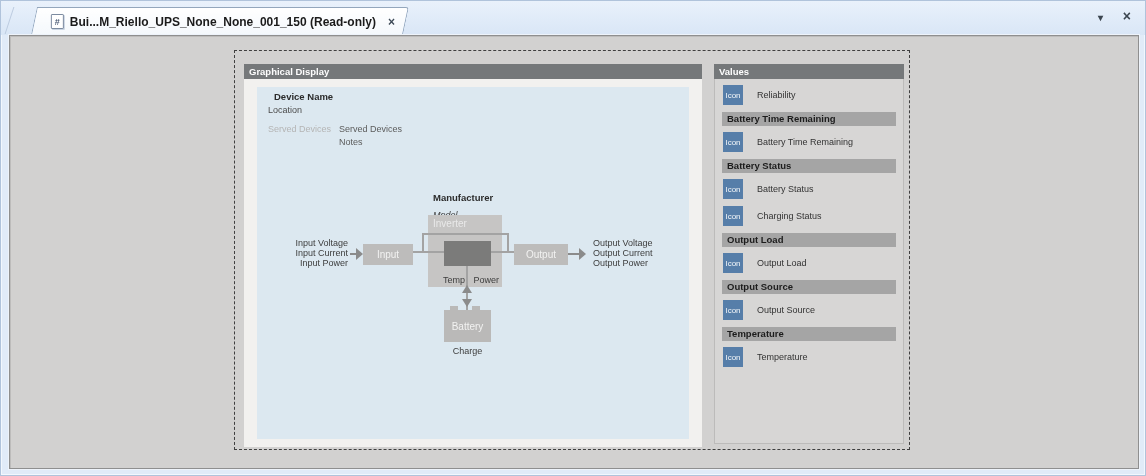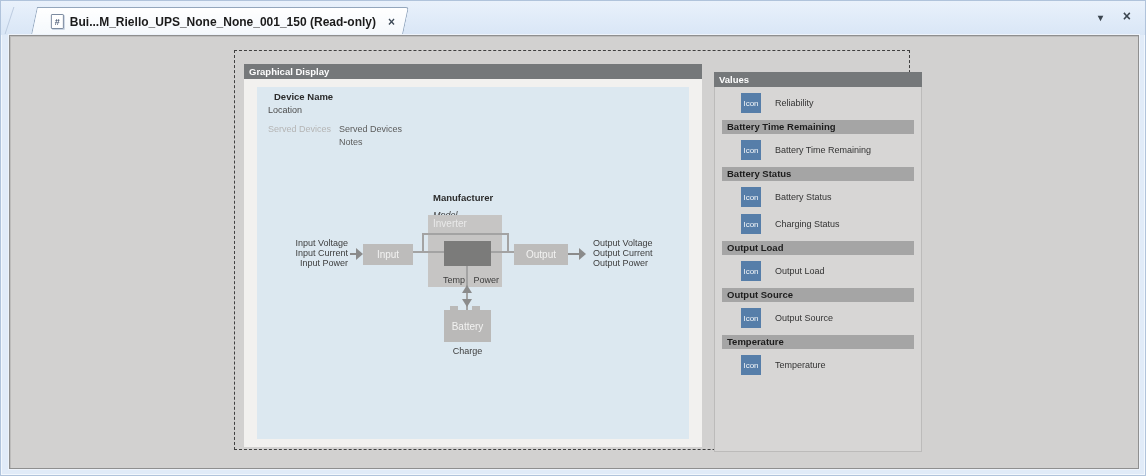--- a/index.html
+++ b/index.html
@@ -89,28 +89,28 @@
   .out-lines { left:336px; top:151px; }
   .stub { position:absolute; height:2px; background:#8b8b8b; top:166px; }
   .stub-in { left:93px; width:7px; }
   .stub-out { left:311px; width:12px; }
   .tri { position:absolute; width:0; height:0; top:161px;
     border-top:6px solid transparent; border-bottom:6px solid transparent;
     border-left:7px solid #8b8b8b; }
   .tri-in { left:99px; } .tri-out { left:322px; }
 
   
-  .vpanel { position:absolute; left:704px; top:36px; width:208px; height:380px;
+  .vpanel { position:absolute; left:704px; top:28px; width:190px; height:380px;
     background:#d7d6d5; border:1px solid #bcbbba; }
   .vpanel .panel-header { margin:-1px -1px 0 -1px; }
   .vbody { padding:6px 7px; }
   .vsection { margin-bottom:2px; }
   .vheader { height:14px; background:#a5a5a5; color:#1c1c1c; font-size:9.5px;
     font-weight:bold; line-height:14px; padding-left:5px; margin-bottom:6px; }
-  .vrow { display:flex; align-items:center; height:20px; margin:0 0 7px 19px; }
+  .vrow { display:flex; align-items:center; height:20px; margin:0 0 7px 1px; }
   .vicon { width:20px; height:20px; background:#567ea9; color:#f4f7fa;
     font-size:8px; display:flex; align-items:center; justify-content:center; }
   .vlabel { font-size:9px; color:#333; margin-left:14px; }
 </style>
 </head>
 <body>
 
 <div class="window">
 
   <div class="tabstrip">

